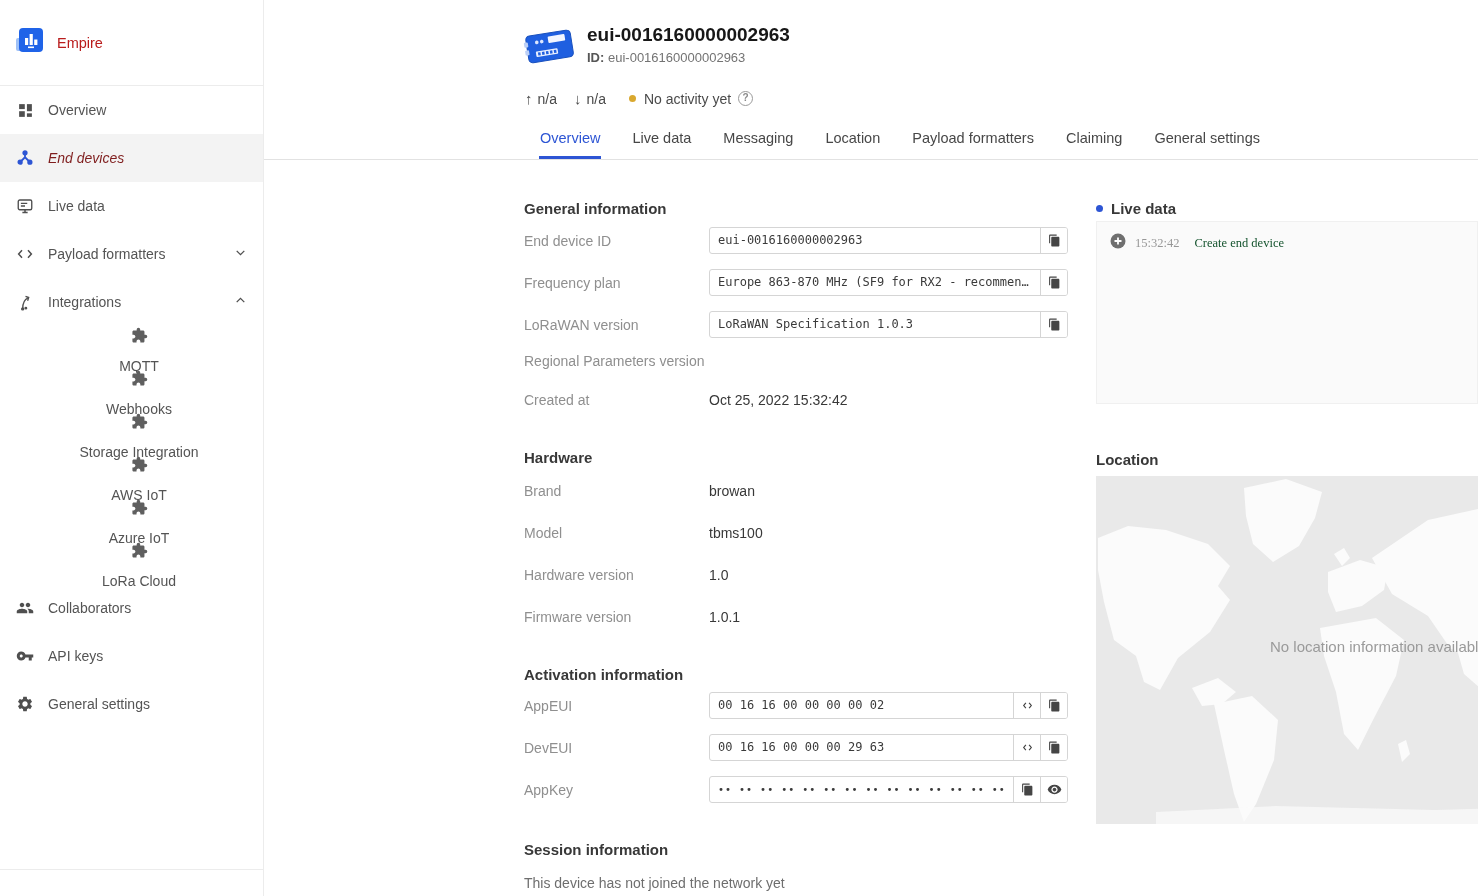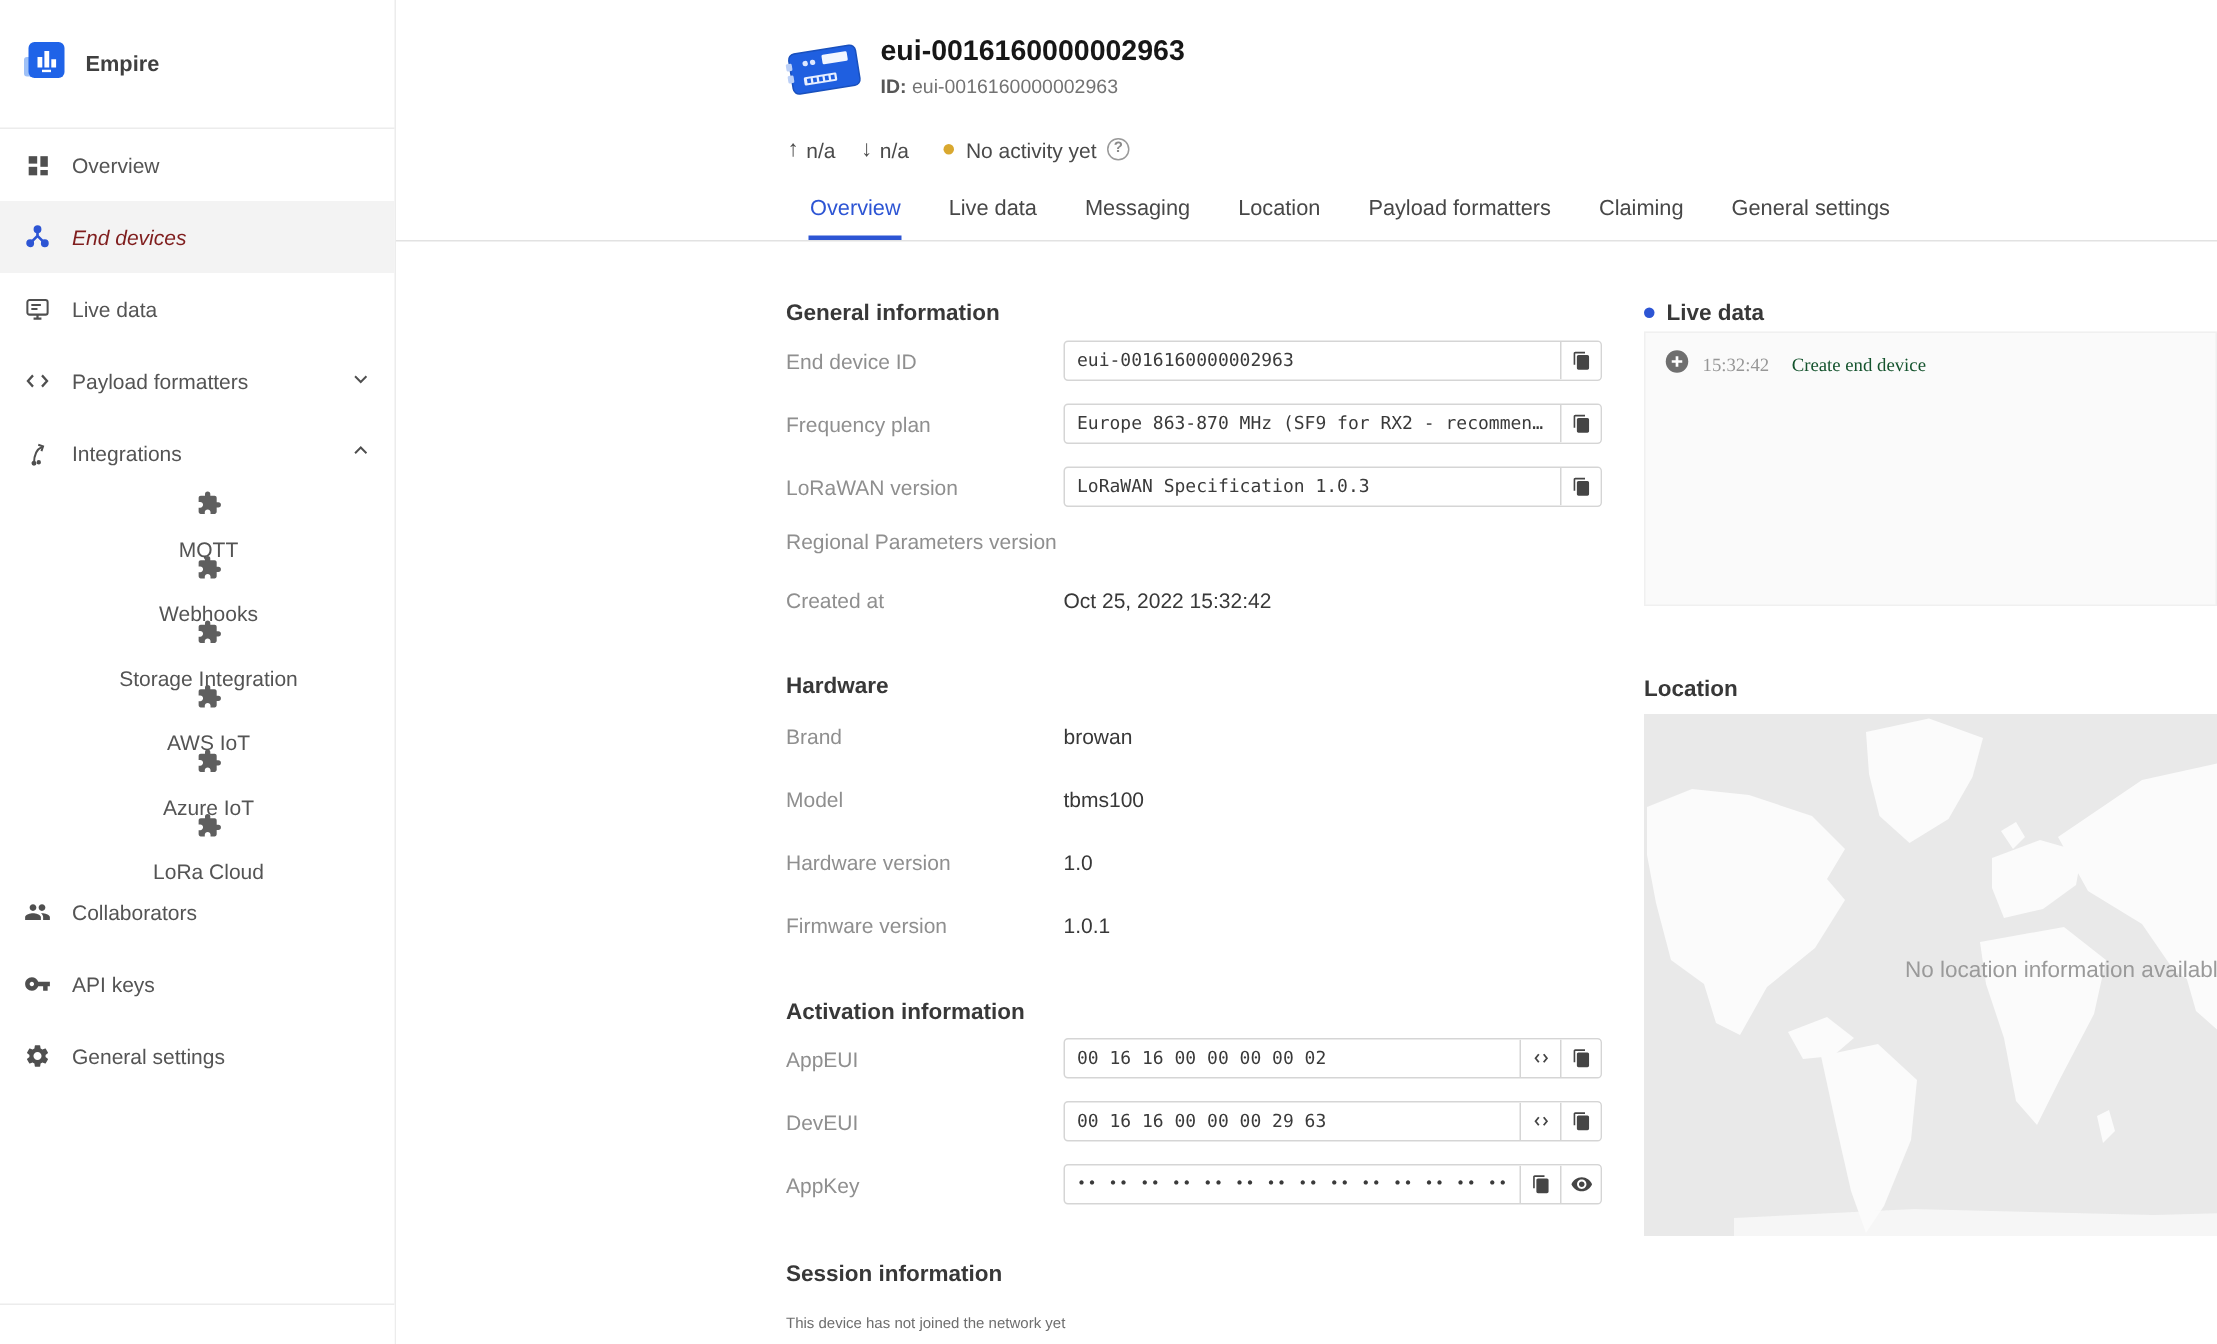--- a/index.html
+++ b/index.html
@@ -3,21 +3,21 @@
 <meta charset="utf-8">
 <style>
   * { box-sizing: border-box; }
   html,body { margin:0; padding:0; }
   body { font-family:"Liberation Sans",sans-serif; color:#383838; background:#fff; }
   .page { position:relative; width:1478px; height:896px; background:#fff; overflow:hidden; }
 
   
   .sidebar { position:absolute; left:0; top:0; bottom:0; width:264px; background:#fff; border-right:1px solid #ececec; }
   .logo-row { height:86px; display:flex; align-items:center; gap:13px; padding:0 15px; border-bottom:1px solid #ececec; }
-  .logo-name { font-size:14.5px; font-weight:bold; color:#404040; }
+  .logo-name { font-size:14.5px; font-weight:normal; color:#b91c1c; }
   .nav-item { height:48px; display:flex; align-items:center; gap:14px; padding:0 16px; font-size:14px; color:#545454; cursor:pointer; }
   .nav-item.sub { height:43px; padding-left:31px;flex-direction:column; }
   .nav-item.active { background:#f3f3f3; color:#7f1d1d;font-style:italic; }
   .nav-item .ic { width:18px; height:18px; flex:none; display:flex; align-items:center; justify-content:center; }
   .nav-item .chev { margin-left:auto; }
   .sidebar-footer { position:absolute; left:0; right:0; bottom:0; height:27px; border-top:1px solid #ececec; background:#fff; }
 
   
   .main { position:absolute; left:264px; top:0; right:0; bottom:0;margin-top:21px; }
   .header-row { display:flex; align-items:flex-start; padding:2px 0 0 258px; }
@@ -50,21 +50,21 @@
   .info-label { width:185px; flex:none; font-size:14px; color:#8f8f8f; }
   .field { flex:1; display:flex; align-items:stretch; height:27px; border:1px solid #d5d5d5; border-radius:3px; background:#fff; overflow:hidden; }
   .field-value { flex:1; font-family:"DejaVu Sans Mono","Liberation Mono",monospace; font-size:12px; line-height:25px; padding:0 8px; white-space:nowrap; overflow:hidden; color:#3a3a3a; }
   .field-value.dots { font-size:10px; letter-spacing:1px; line-height:26px; }
   .field-btn { flex:none; width:27px; border:none; border-left:1px solid #d5d5d5; background:#fff; display:flex; align-items:center; justify-content:center; cursor:pointer; padding:0; }
 
   .text-row { display:flex; margin-bottom:22px; line-height:20px; }
   .text-row.created { margin-top:21px; margin-bottom:0; }
   .text-label { width:185px; flex:none; font-size:14px; color:#8f8f8f; }
   .text-value { font-size:14px; color:#383838; }
-  .session-msg { font-size:10px; color:#6e6e6e; line-height:20px; }
+  .session-msg { font-size:14px; color:#6e6e6e; line-height:20px; }
 
   .live-heading { display:flex; align-items:center; gap:8px; margin-top:30px; font-size:15px; font-weight:bold; line-height:19px; }
   .live-dot { width:7px; height:7px; border-radius:50%; background:#2d55d4; }
   .live-panel { margin-top:3px; height:183px; background:#fafafa; border:1px solid #f0f0f0; padding:11px 13px; }
   .event-row { display:flex; align-items:center; font-family:Liberation Serif, serif; font-size:12.5px; }
   .event-time { color:#979797; margin-left:9px; }
   .event-desc { color:#14532d; margin-left:15px; }
 
   .loc-heading { margin-top:46px; font-size:15px; font-weight:bold; line-height:19px; }
   .map { position:relative; margin-top:7px; height:348px; background:#e9e9e9; overflow:hidden; }

